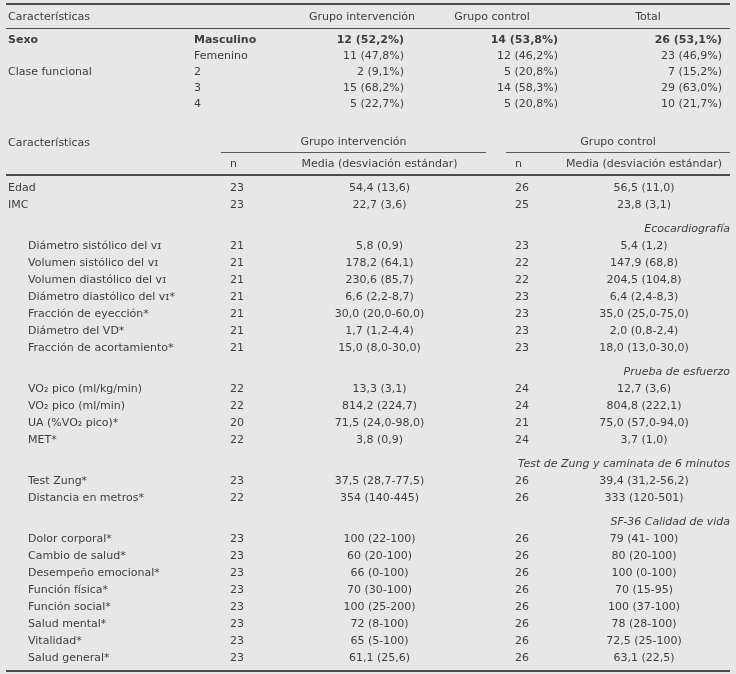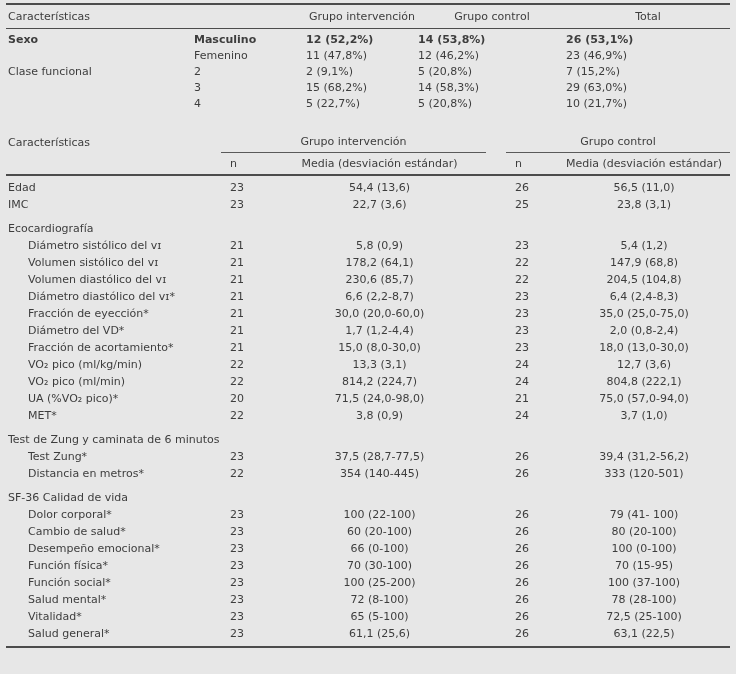--- a/index.html
+++ b/index.html
@@ -36,21 +36,21 @@
   }
   .t1 thead th.left { text-align: left; padding-left: 2px; }
   .t1 thead th.center { text-align: center; }
   .t1 td {
     padding: 1.5px 0;
     line-height: 13px;
     white-space: nowrap;
   }
   .t1 td.lbl { text-align: left; padding-left: 2px; }
   .t1 td.sub { text-align: left; }
-  .t1 td.num { }
+  .t1 td.num { text-align: right; }
   .t1 td.num1 { padding-right: 14px; }
   .t1 td.num2 { padding-right: 8px; }
   .t1 td.num3 { padding-right: 8px; }
   .t1 tbody tr:first-child td { padding-top: 4px; font-weight: bold; }
   .t1 tbody tr:last-child td { padding-bottom: 5px; }
   
   .t2 {
     margin-top: 16px;
     border-bottom: 2px solid #4c4c4c;
   }
@@ -76,21 +76,22 @@
   .t2 td {
     padding: 2px 0;
     line-height: 13px;
     white-space: nowrap;
   }
   .t2 td.lbl { text-align: left; padding-left: 2px; }
   .t2 td.lbl.indent { padding-left: 22px; }
   .t2 td.ncell { text-align: left; padding-left: 9px; }
   .t2 td.mcell { text-align: center; }
   .t2 td.section {
-    text-align: left;
+    font-style: italic;
+    text-align: right;
     padding: 9px 0 2px 2px;
   }
   .t2 tbody tr:first-child td { padding-top: 5px; }
   .t2 tbody tr.last-row td { padding-bottom: 6px; }
 </style>
 </head>
 <body>
 
 <div class="page">
 
@@ -244,20 +245,23 @@
         </tr>
         <tr>
           <td class="lbl indent">Fracción de acortamiento*</td>
           <td class="ncell">21</td>
           <td class="mcell">15,0 (8,0-30,0)</td>
           <td class=""></td>
           <td class="ncell">23</td>
           <td class="mcell">18,0 (13,0-30,0)</td>
         </tr>
         <tr>
+          <td class="section" colspan="6">Prueba de esfuerzo</td>
+        </tr>
+        <tr>
           <td class="lbl indent">VO₂ pico (ml/kg/min)</td>
           <td class="ncell">22</td>
           <td class="mcell">13,3 (3,1)</td>
           <td class=""></td>
           <td class="ncell">24</td>
           <td class="mcell">12,7 (3,6)</td>
         </tr>
         <tr>
           <td class="lbl indent">VO₂ pico (ml/min)</td>
           <td class="ncell">22</td>

